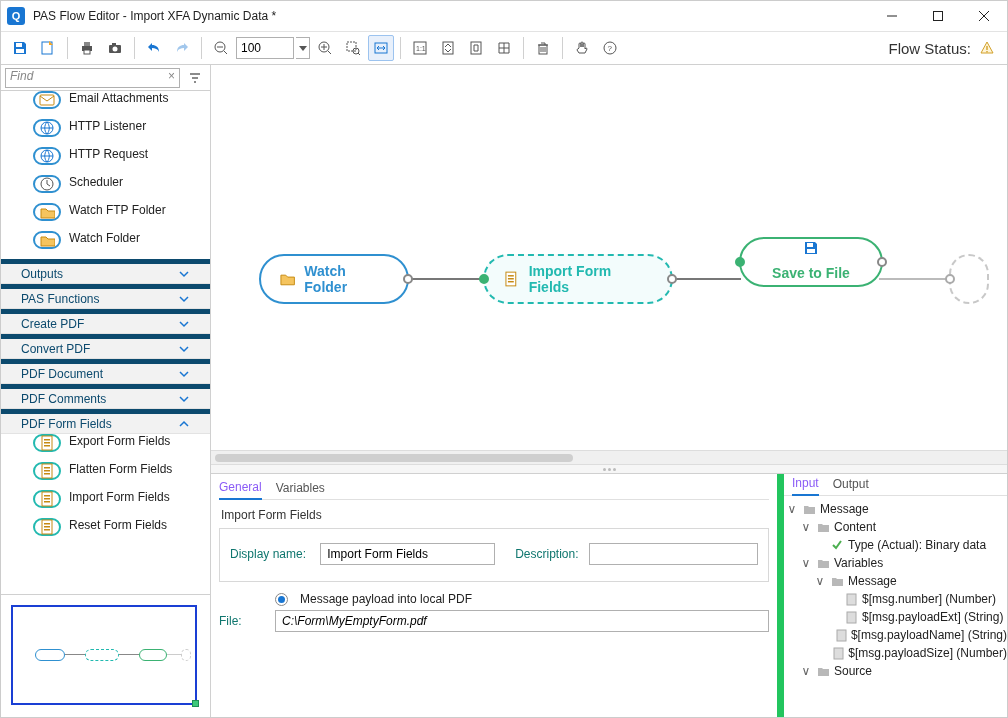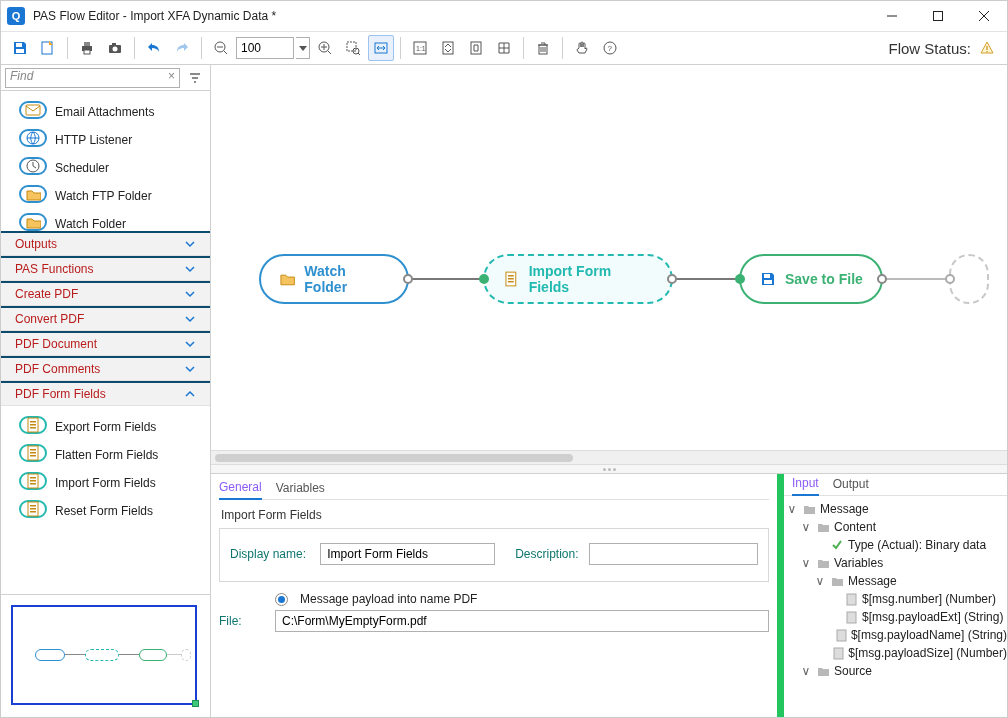--- a/index.html
+++ b/index.html
@@ -27,24 +27,24 @@
   .rightcol { flex:1; display:flex; flex-direction:column; min-width:0; }
 
   
   .findrow { display:flex; align-items:center; border-bottom:1px solid #d0d0d0; height:26px; }
   .findbox { flex:1; border:1px solid #b0b0b0; margin:3px 0 3px 4px; height:20px; display:flex; align-items:flex-start; padding:0 4px; color:#888; font-style:italic; }
   .findclear { color:#888; font-style:normal; margin-left:auto; }
   .findopt { width:22px; height:20px; display:flex; align-items:center; justify-content:center; margin:0 4px; }
 
   
   .palette { flex:1; overflow-y:auto; overflow-x:hidden; border-bottom:1px solid #d0d0d0; }
-  .palitem { display:flex; align-items:flex-end; height:28px; padding-left:18px; gap:8px; }
+  .palitem { display:flex; align-items:flex-start; height:28px; padding-left:32px; gap:8px; }
   .palitem .pill { width:28px; height:18px; border:2px solid #2f90d0; border-radius:10px; display:flex; align-items:center; justify-content:center; background:#fff; }
   .palitem .pill svg { display:block; }
-  .cathdr { height:25px; display:flex; align-items:center; padding:0 14px; background:#f2f2f2; border-top:2px solid #0c4a6e; border-bottom:1px solid #e3e3e3; font-size:12px; color:#b91c1c; cursor:default; }
+  .cathdr { height:25px; display:flex; align-items:center; padding:0 20px; background:#f2f2f2; border-top:5px solid #0c4a6e; border-bottom:1px solid #e3e3e3; font-size:12px; color:#0c4a6e; cursor:default; }
   .cathdr .chev { margin-left:auto; }
   .chev svg { display:block; }
 
   
   .minimap { height:124px; padding:10px; }
   .minimap-inner { width:186px; height:100px; border:2px solid #1a3fd4; position:relative; background:#fff; }
   .mini-node { position:absolute; height:12px; border-radius:6px; }
   .mini-handle { position:absolute; right:-4px; bottom:-4px; width:7px; height:7px; background:#3dc97a; border:1px solid #1f8f54; }
 
   
@@ -280,20 +280,29 @@
               <svg width="16" height="16" viewBox="0 0 16 16">
                 <circle cx="8" cy="8" r="6" fill="none" stroke="#1976d2"></circle>
                 <path d="M2 8h12M8 2c3 3 3 9 0 12M8 2c-3 3-3 9 0 12" stroke="#1976d2" fill="none"></path>
               </svg>
             </span>
             <span>HTTP Listener</span>
           </div>
           <div class="palitem">
             <span class="pill">
               <svg width="16" height="16" viewBox="0 0 16 16">
+                <circle cx="8" cy="8" r="6" fill="none" stroke="#1976d2"></circle>
+                <path d="M2 8h12M8 2c3 3 3 9 0 12M8 2c-3 3-3 9 0 12" stroke="#1976d2" fill="none"></path>
+              </svg>
+            </span>
+            <span>HTTP Request</span>
+          </div>
+          <div class="palitem">
+            <span class="pill">
+              <svg width="16" height="16" viewBox="0 0 16 16">
                 <circle cx="8" cy="8" r="6" fill="none" stroke="#555"></circle>
                 <path d="M8 4v4l3 2" stroke="#555" fill="none"></path>
               </svg>
             </span>
             <span>Scheduler</span>
           </div>
           <div class="palitem">
             <span class="pill">
               <svg width="16" height="16" viewBox="0 0 16 16">
                 <path d="M2 5h5l2 2h7v7H2z" fill="#f5c45e" stroke="#c68a12"></path>
@@ -452,21 +461,21 @@
           <svg width="18" height="18" viewBox="0 0 18 18">
               <rect x="3" y="2" width="10" height="14" fill="#fff" stroke="#c68a12"></rect>
               <rect x="5" y="5" width="6" height="1.5" fill="#c68a12"></rect>
               <rect x="5" y="8" width="6" height="1.5" fill="#c68a12"></rect>
               <rect x="5" y="11" width="6" height="1.5" fill="#c68a12"></rect>
             </svg>
           <span>Import Form Fields</span>
           <div class="port out"></div>
         </div>
 
-        <div class="node green" style="left:528px; top:189px; width:144px;">
+        <div class="node green" style="left:528px; top:172px; width:144px;flex-direction:column;">
           <div class="port in green"></div>
           <svg width="18" height="18" viewBox="0 0 18 18">
               <path d="M3 3h10l2 2v10H3z" fill="#1976d2"></path>
               <rect x="5" y="4" width="6" height="4" fill="#fff"></rect>
               <rect x="5" y="10" width="8" height="4" fill="#fff"></rect>
             </svg>
           <span>Save to File</span>
           <div class="port out"></div>
         </div>
 
@@ -494,25 +503,25 @@
           <div class="row">
             <label class="lab">Display name:</label>
             <input class="txt" style="width: 190px;" value="Import Form Fields">
             <label class="lab" style="width:72px;margin-left:12px">Description:</label>
             <input class="txt" style="flex: 1 1 0%;" value="">
           </div>
         </div>
         <div class="row">
           <label class="lab" style="width:48px"></label>
           <span class="radio sel"></span>
-          <span>Message payload into name PDF</span>
+          <span>Message payload into local PDF</span>
         </div>
         <div class="row">
           <label class="lab" style="width:48px">File:</label>
-          <input class="txt" style="flex: 1 1 0%;" value="C:\Form\MyEmptyForm.pdf">
+          <input class="txt" style="flex: 1 1 0%; font-style: italic;" value="C:\Form\MyEmptyForm.pdf">
         </div>
       </div>
 
       <div class="propsright">
         <div class="tabs" style="padding-left:8px">
           <div class="tab active">Input</div>
           <div class="tab">Output</div>
         </div>
         <div class="tree">
           <div class="tnode">

